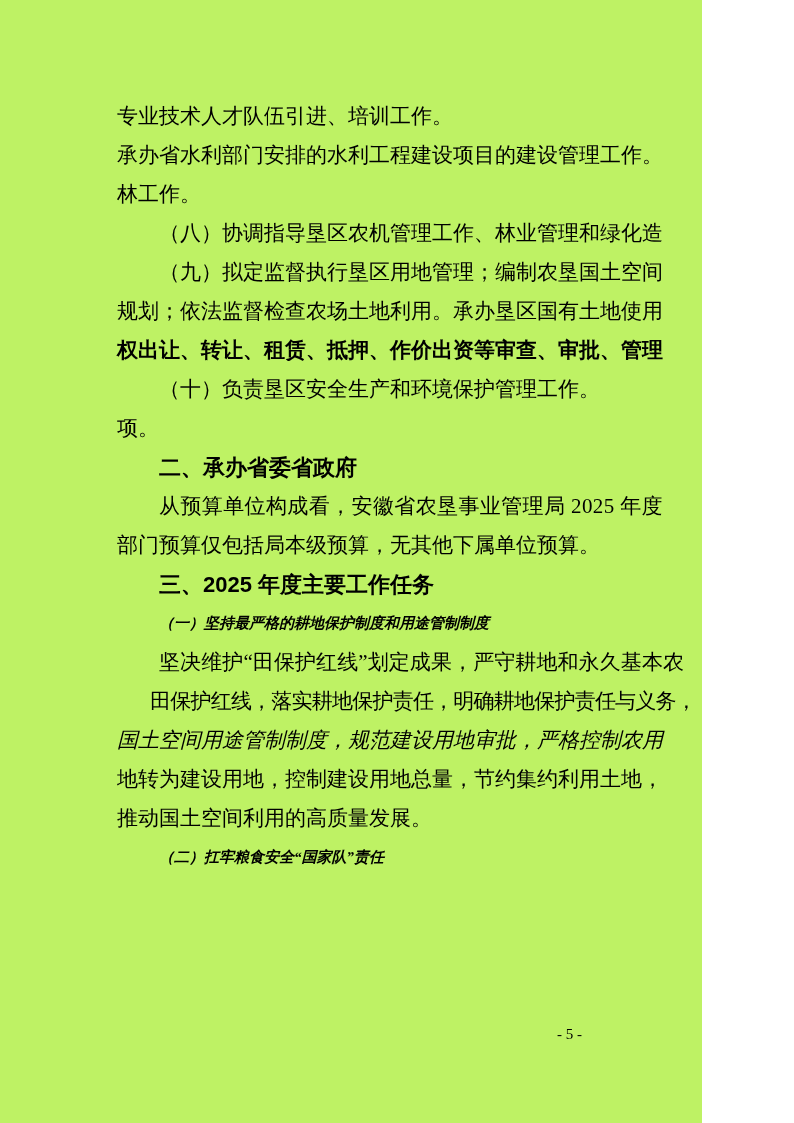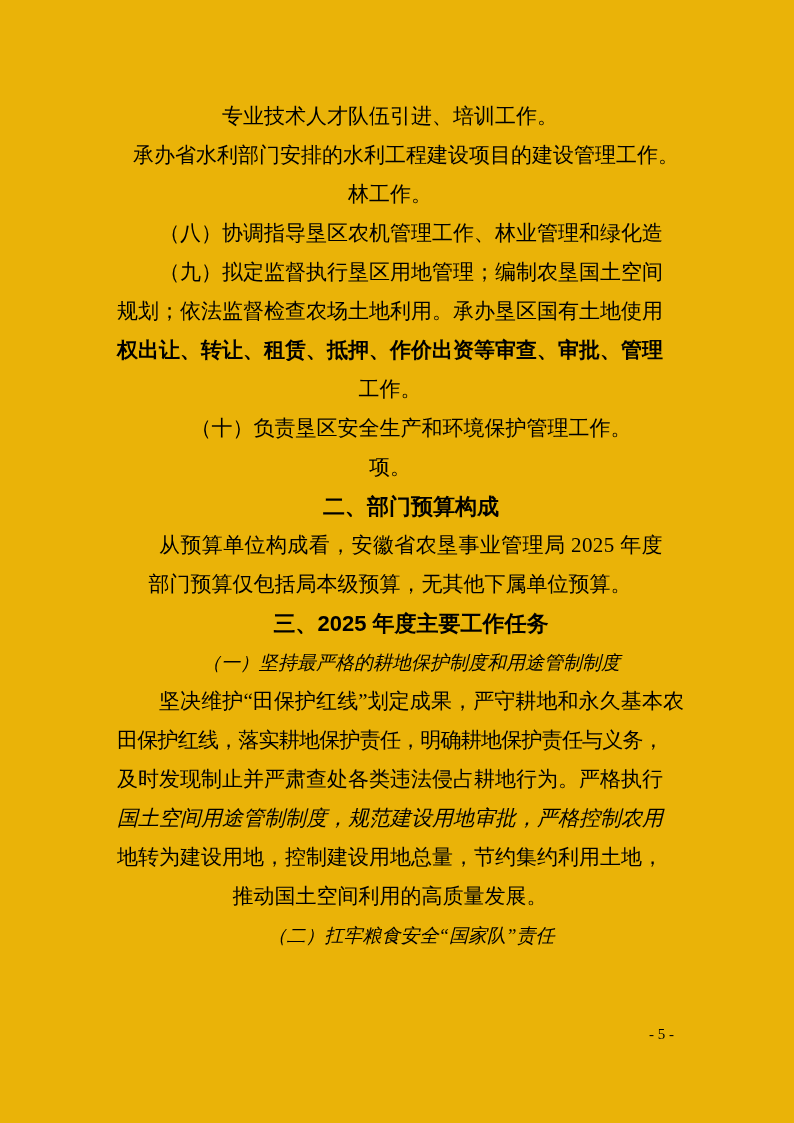--- a/index.html
+++ b/index.html
@@ -2,27 +2,26 @@
 <html lang="zh"><head>
 <meta charset="utf-8">
 <style>
   html, body {
     margin: 0;
     padding: 0;
     background: #ffffff;
   }
   .page {
     position: relative;
-    width: 794px;
+    width: 702px;
     height: 1123px;
-    background: #eab308;
+    background: #bef264;
     overflow: hidden;
     color: #000000;
     font-family: "Liberation Serif", "DejaVu Serif", serif;
-    text-align: center;
   }
   .text-block {
     position: absolute;
     left: 117px;
     top: 97px;
     width: 546px;
   }
   .line {
     display: block;
     height: 39px;
@@ -33,55 +32,54 @@
     color: #000000;
   }
   .line.indent { padding-left: 42px; }
   .line.heading {
     font-family: "Liberation Sans", "DejaVu Sans", sans-serif;
     font-weight: 700;
     font-size: 22px;
   }
   .line.kai {
     font-style: italic;
-    font-size: 19px;
+    font-size: 15px;
+    font-weight: bold;
   }
   .txt { display: inline-block; white-space: nowrap; }
   .page-number {
     position: absolute;
     top: 1024px;
     right: 120px;
     font-size: 15px;
     line-height: 20px;
     color: #000000;
     font-family: "Liberation Serif", "DejaVu Serif", serif;
   }
 </style>
 </head>
 <body>
 
 <div class="page">
   <main class="text-block" id="lines">
       <div class="line body"><span class="txt">专业技术人才队伍引进、培训工作。</span></div>
-      <div class="line body"><span class="txt" style="letter-spacing: 0px; margin-left: 16px;">承办省水利部门安排的水利工程建设项目的建设管理工作。</span></div>
+      <div class="line body"><span class="txt" style="letter-spacing: 0px;">承办省水利部门安排的水利工程建设项目的建设管理工作。</span></div>
       <div class="line body"><span class="txt">林工作。</span></div>
       <div class="line body indent"><span class="txt" style="letter-spacing: 0px;">（八）协调指导垦区农机管理工作、林业管理和绿化造</span></div>
       <div class="line body indent"><span class="txt" style="letter-spacing: 0px;">（九）拟定监督执行垦区用地管理；编制农垦国土空间</span></div>
       <div class="line body"><span class="txt" style="letter-spacing: 0px;">规划；依法监督检查农场土地利用。承办垦区国有土地使用</span></div>
       <div class="line body"><span class="txt" style="letter-spacing: 0px; font-weight: bold;">权出让、转让、租赁、抵押、作价出资等审查、审批、管理</span></div>
-      <div class="line body"><span class="txt">工作。</span></div>
       <div class="line body indent"><span class="txt">（十）负责垦区安全生产和环境保护管理工作。</span></div>
       <div class="line body"><span class="txt">项。</span></div>
-      <div class="line heading indent"><span class="txt">二、部门预算构成</span></div>
+      <div class="line heading indent"><span class="txt">二、承办省委省政府</span></div>
       <div class="line body indent"><span class="txt" style="letter-spacing: 0.388889px;">从预算单位构成看，安徽省农垦事业管理局 2025 年度</span></div>
       <div class="line body"><span class="txt">部门预算仅包括局本级预算，无其他下属单位预算。</span></div>
       <div class="line heading indent"><span class="txt">三、2025 年度主要工作任务</span></div>
       <div class="line kai indent"><span class="txt">（一）坚持最严格的耕地保护制度和用途管制制度</span></div>
       <div class="line body indent"><span class="txt" style="letter-spacing: 0.09375px;">坚决维护“田保护红线”划定成果，严守耕地和永久基本农</span></div>
-      <div class="line body"><span class="txt" style="letter-spacing: -0.777778px;">田保护红线，落实耕地保护责任，明确耕地保护责任与义务，</span></div>
-      <div class="line body"><span class="txt" style="letter-spacing: 0px;">及时发现制止并严肃查处各类违法侵占耕地行为。严格执行</span></div>
+      <div class="line body"><span class="txt" style="letter-spacing: -0.777778px; margin-left: 33px;">田保护红线，落实耕地保护责任，明确耕地保护责任与义务，</span></div>
       <div class="line body"><span class="txt" style="letter-spacing: 0px; font-style: italic;">国土空间用途管制制度，规范建设用地审批，严格控制农用</span></div>
       <div class="line body"><span class="txt" style="letter-spacing: 0px;">地转为建设用地，控制建设用地总量，节约集约利用土地，</span></div>
       <div class="line body"><span class="txt">推动国土空间利用的高质量发展。</span></div>
       <div class="line kai indent"><span class="txt">（二）扛牢粮食安全“国家队”责任</span></div>
     </main>
   <div class="page-number">- 5 -</div>
 </div>
 
 </body></html>

